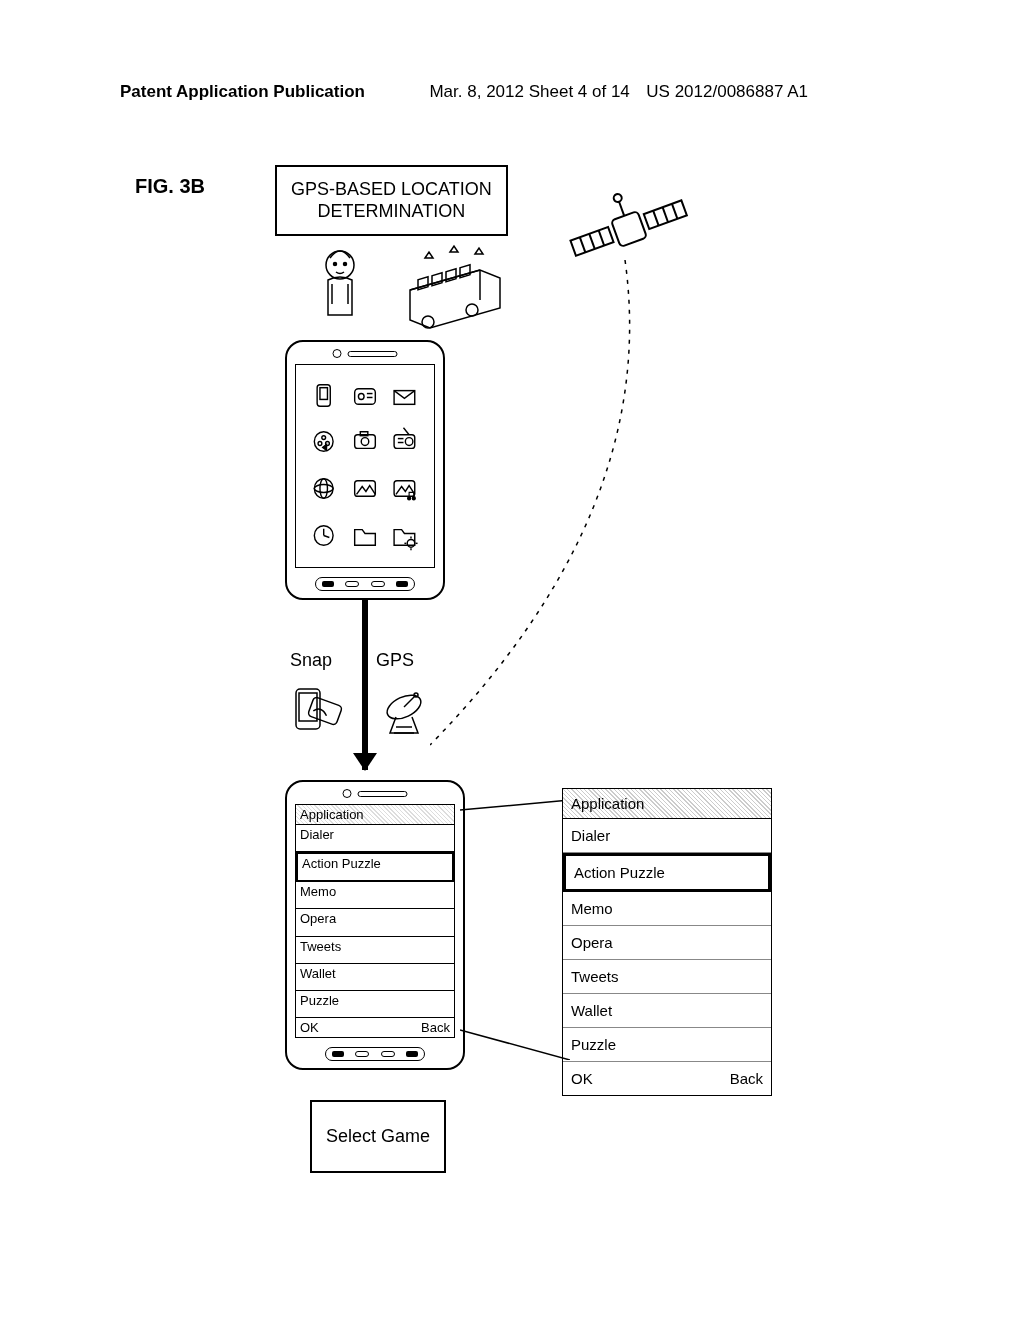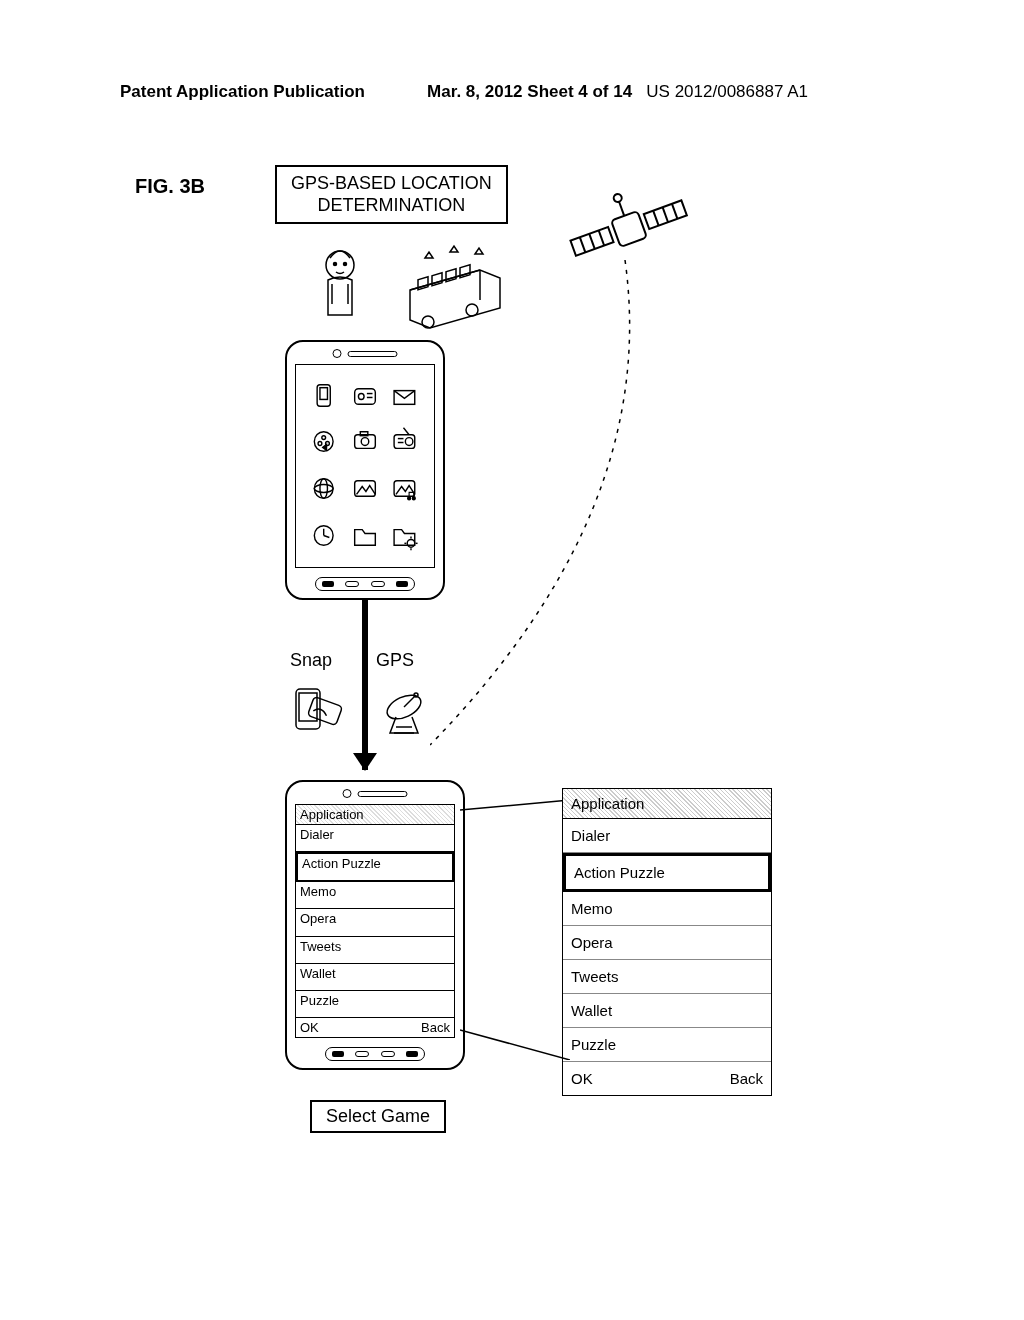--- a/index.html
+++ b/index.html
@@ -16,36 +16,36 @@
     position: absolute;
     top: 82px;
     left: 0;
     width: 928px;
     display: flex;
     justify-content: space-between;
     padding: 0 120px;
     font-size: 17px;
   }
   .hdr-left { font-weight: bold; }
-  .hdr-center { font-weight: bold; margin-left: 48px; }
+  .hdr-center { font-weight: normal; margin-left: 48px; }
   .hdr-right { font-weight: normal; }
 
   .fig-label {
     position: absolute;
     left: 135px;
     top: 175px;
     font-weight: bold;
     font-size: 20px;
   }
   .title-box {
     position: absolute;
     left: 275px;
     top: 165px;
     border: 2px solid #000;
-    padding: 6px 14px;
+    padding: 12px 14px;
     text-align: center;
     font-size: 18px;
     line-height: 1.2;
   }
 
   .satellite {
     position: absolute;
     left: 560px;
     top: 180px;
     width: 140px;
@@ -208,21 +208,21 @@
   .big-list .bfoot {
     display: flex; justify-content: space-between;
     padding: 8px 8px;
   }
 
   .select-game-box {
     position: absolute;
     left: 310px;
     top: 1100px;
     border: 2px solid #000;
-    padding: 4px 14px;
+    padding: 24px 14px;
     font-size: 18px;
   }
 
   .sat-curve {
     position: absolute;
     left: 430px;
     top: 260px;
     width: 300px;
     height: 500px;
     pointer-events: none;

